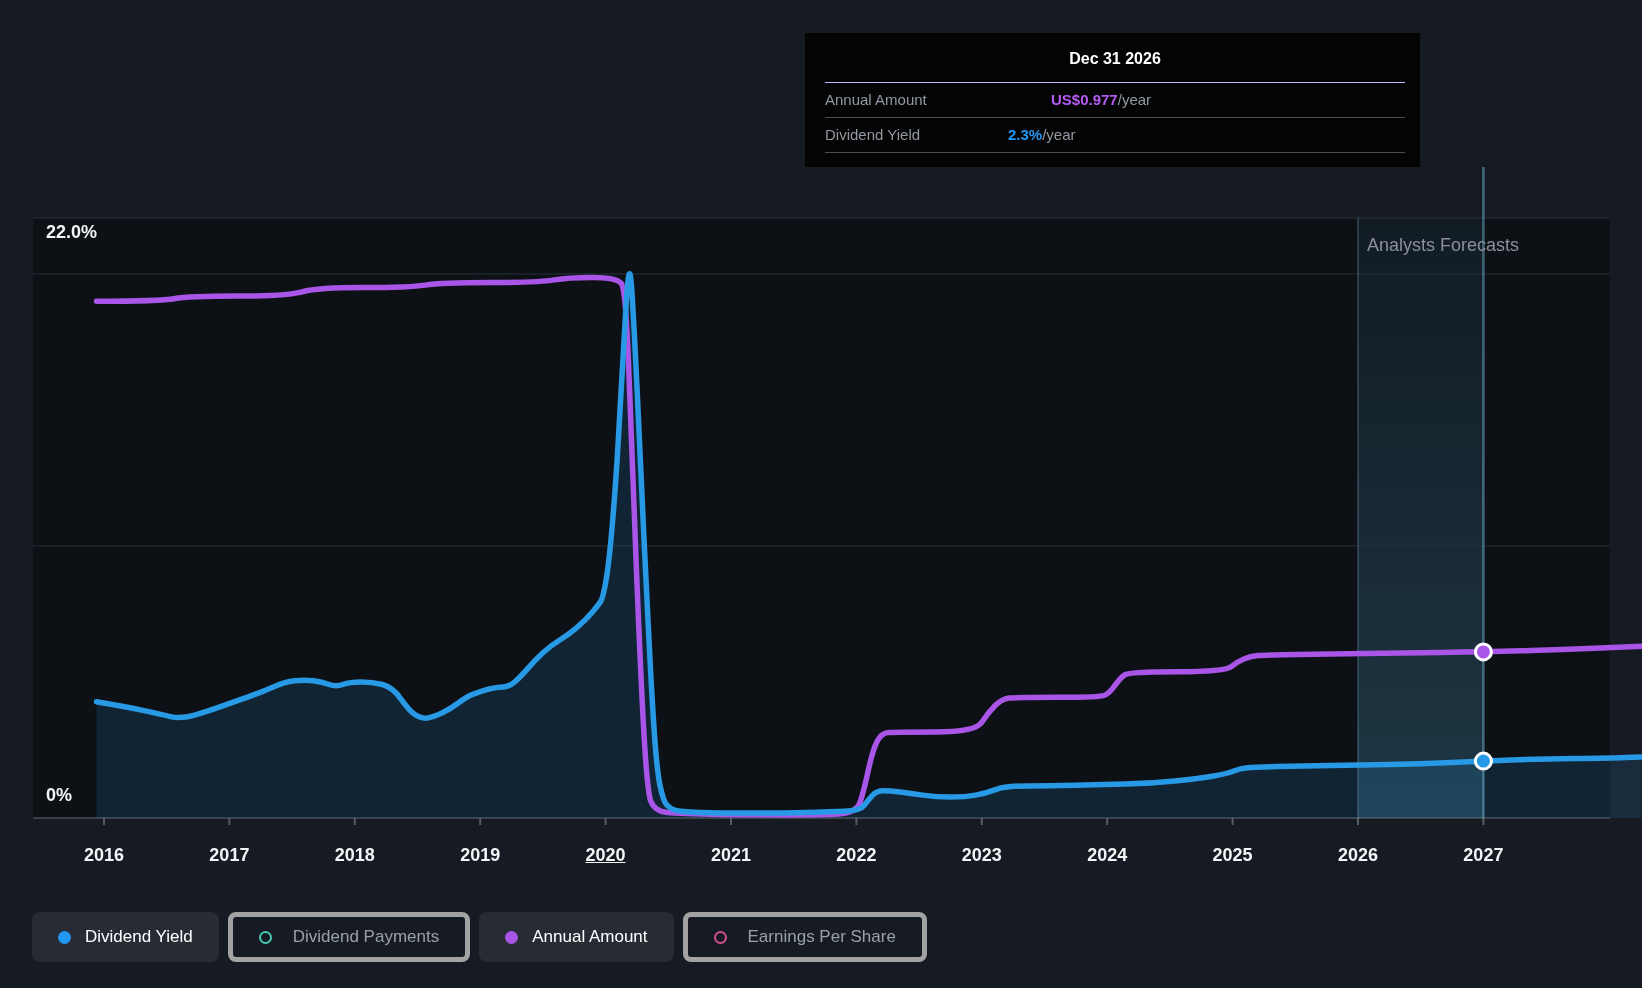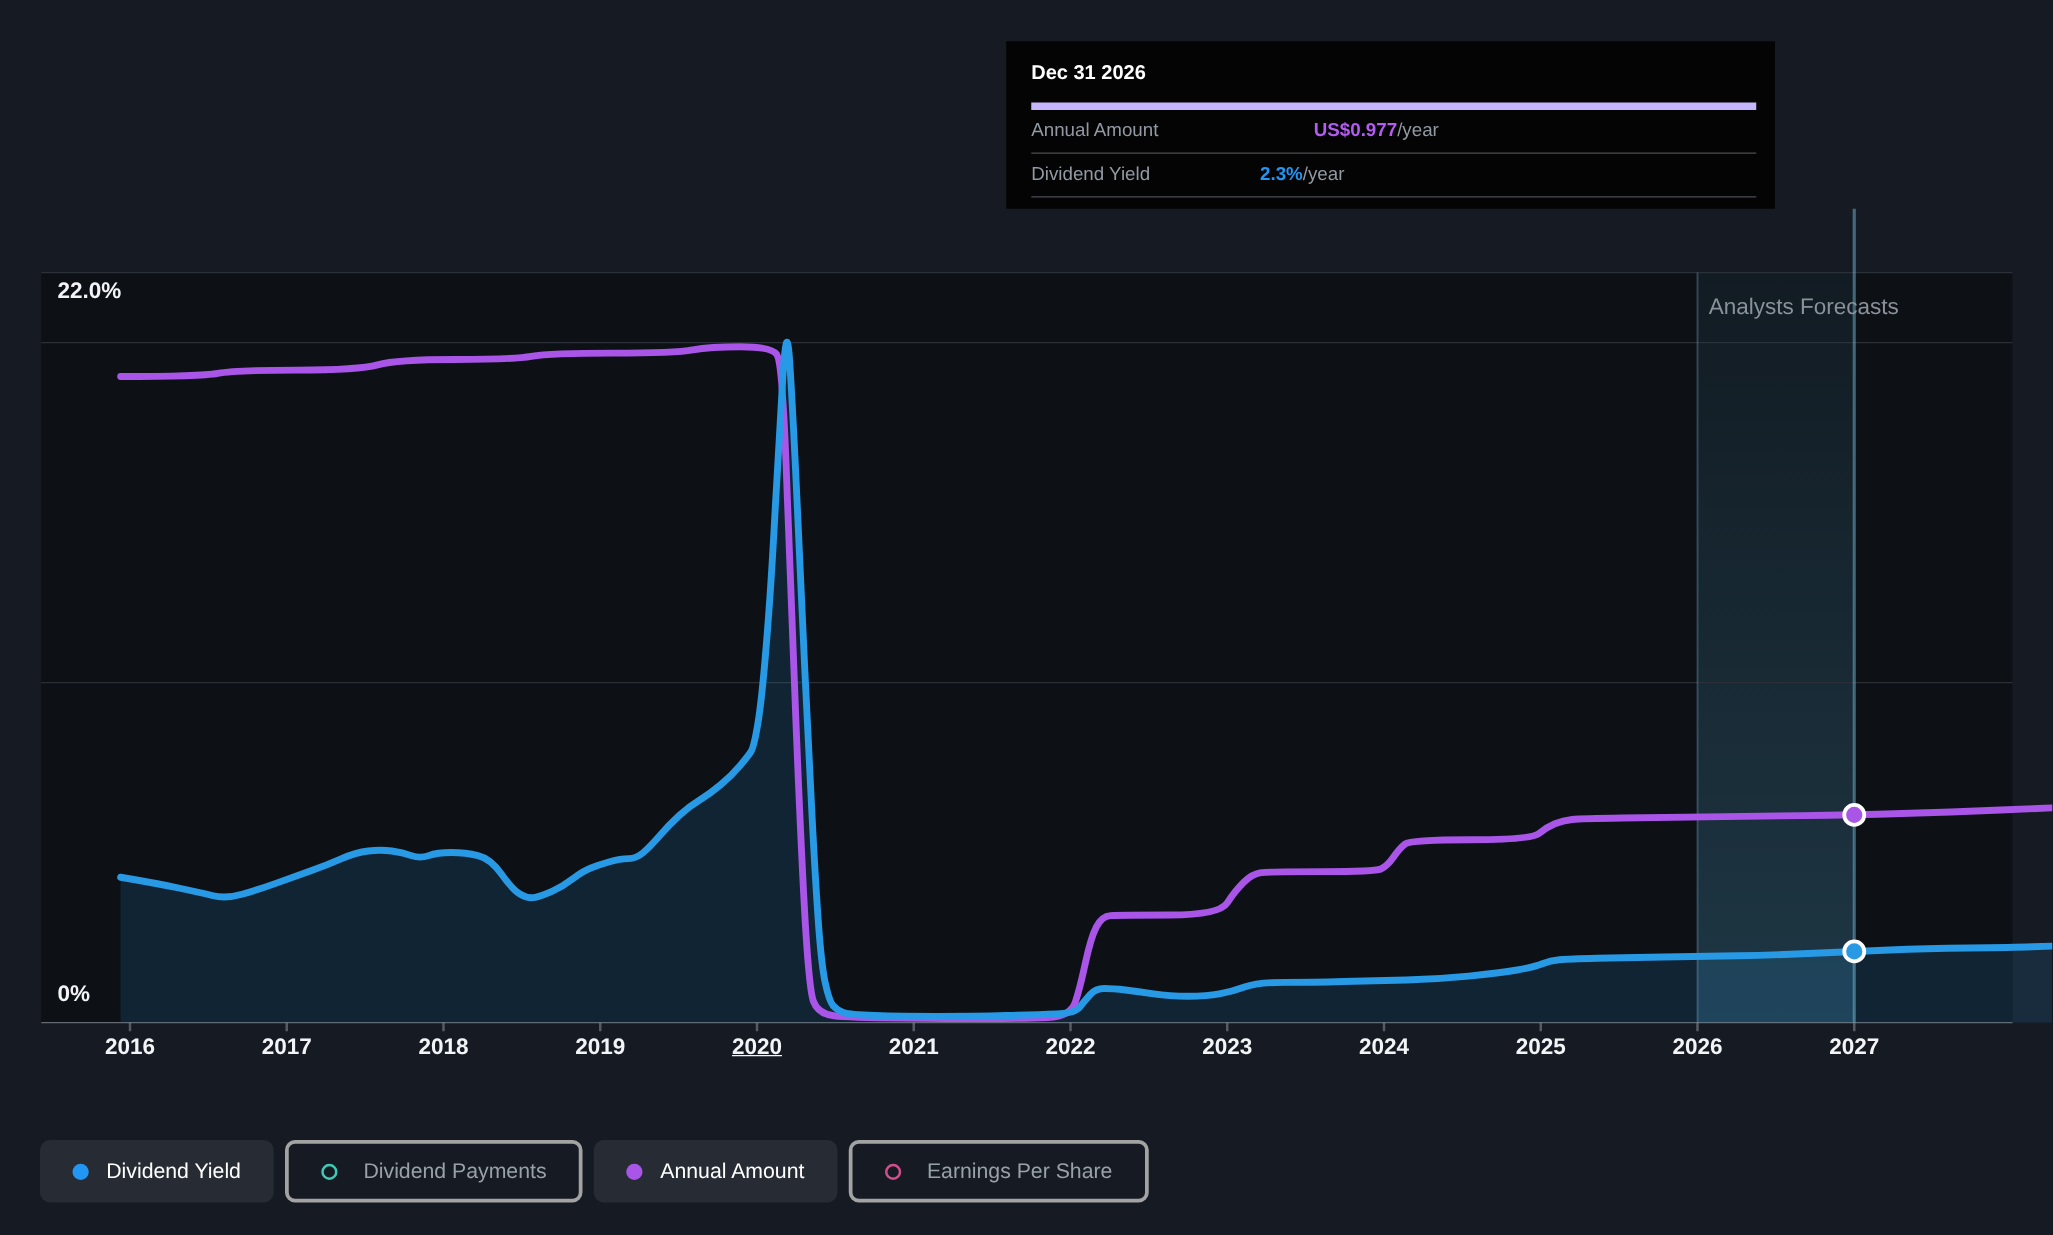--- a/index.html
+++ b/index.html
@@ -2,38 +2,38 @@
 <html><head>
 <meta charset="utf-8">
 <style>
   html,body{margin:0;padding:0;background:#161b23;}
   .app{position:relative;width:1642px;height:988px;background:#161b23;overflow:hidden;
        font-family:"Liberation Sans",sans-serif;}
   #chart{position:absolute;left:0;top:0;}
   .ylab{position:absolute;left:46px;color:#f2f4f6;font-size:18px;font-weight:bold;}
   .ymax{top:175px;margin-top:47px;}
   .ymin{top:785px;}
-  .yearlab{position:absolute;top:827px;width:80px;margin-left:-40px;text-align:center;
+  .yearlab{position:absolute;top:845px;width:80px;margin-left:-40px;text-align:center;
        color:#f2f4f6;font-size:18px;font-weight:bold;}
   .past{position:absolute;top:235px;width:1333px;text-align:right;color:#ffffff;
        font-size:18px;font-weight:bold;}
   .fcast{position:absolute;top:235px;left:1367px;color:#8a919a;font-size:18px;}
   .tooltip{position:absolute;left:805px;top:33px;width:615px;height:134px;background:#040404;
        box-sizing:border-box;}
   .tt-title{height:49px;line-height:52px;margin:0 15px 0 20px;color:#ffffff;font-size:16px;
-       font-weight:bold;border-bottom:6px solid #c4b5fd;}
+       font-weight:bold;border-bottom:1px solid #c4b5fd;text-align:center;}
   .tt-row{height:34px;line-height:34px;margin:0 15px 0 20px;border-bottom:1px solid #4a4f56;
        display:flex;font-size:15px;}
   .tt-label{width:183px;color:#9299a2;}
   .tt-suffix{color:#9299a2;}
   #legend{position:absolute;left:32px;top:912px;display:flex;gap:9px;}
   .leg-btn{height:50px;border-radius:8px;display:flex;align-items:center;gap:14px;
        padding:0 26px;box-sizing:border-box;font-size:17px;cursor:pointer;}
   .leg-btn.active{background:#272c34;color:#ffffff;}
-  .leg-btn.inactive{background:transparent;border:3px solid #a3a3a3;color:#9aa0a8;gap:21px;}
+  .leg-btn.inactive{background:transparent;border:5px solid #a3a3a3;color:#9aa0a8;gap:21px;}
   .leg-dot{width:13px;height:13px;border-radius:50%;flex:0 0 auto;}
   .leg-ring{width:9px;height:9px;border-radius:50%;flex:0 0 auto;border-width:2.5px;
        border-style:solid;background:transparent;}
 </style>
 </head>
 <body>
 
 <div class="app">
   <svg id="chart" width="1642" height="988" viewBox="0 0 1642 988">
 <defs>

